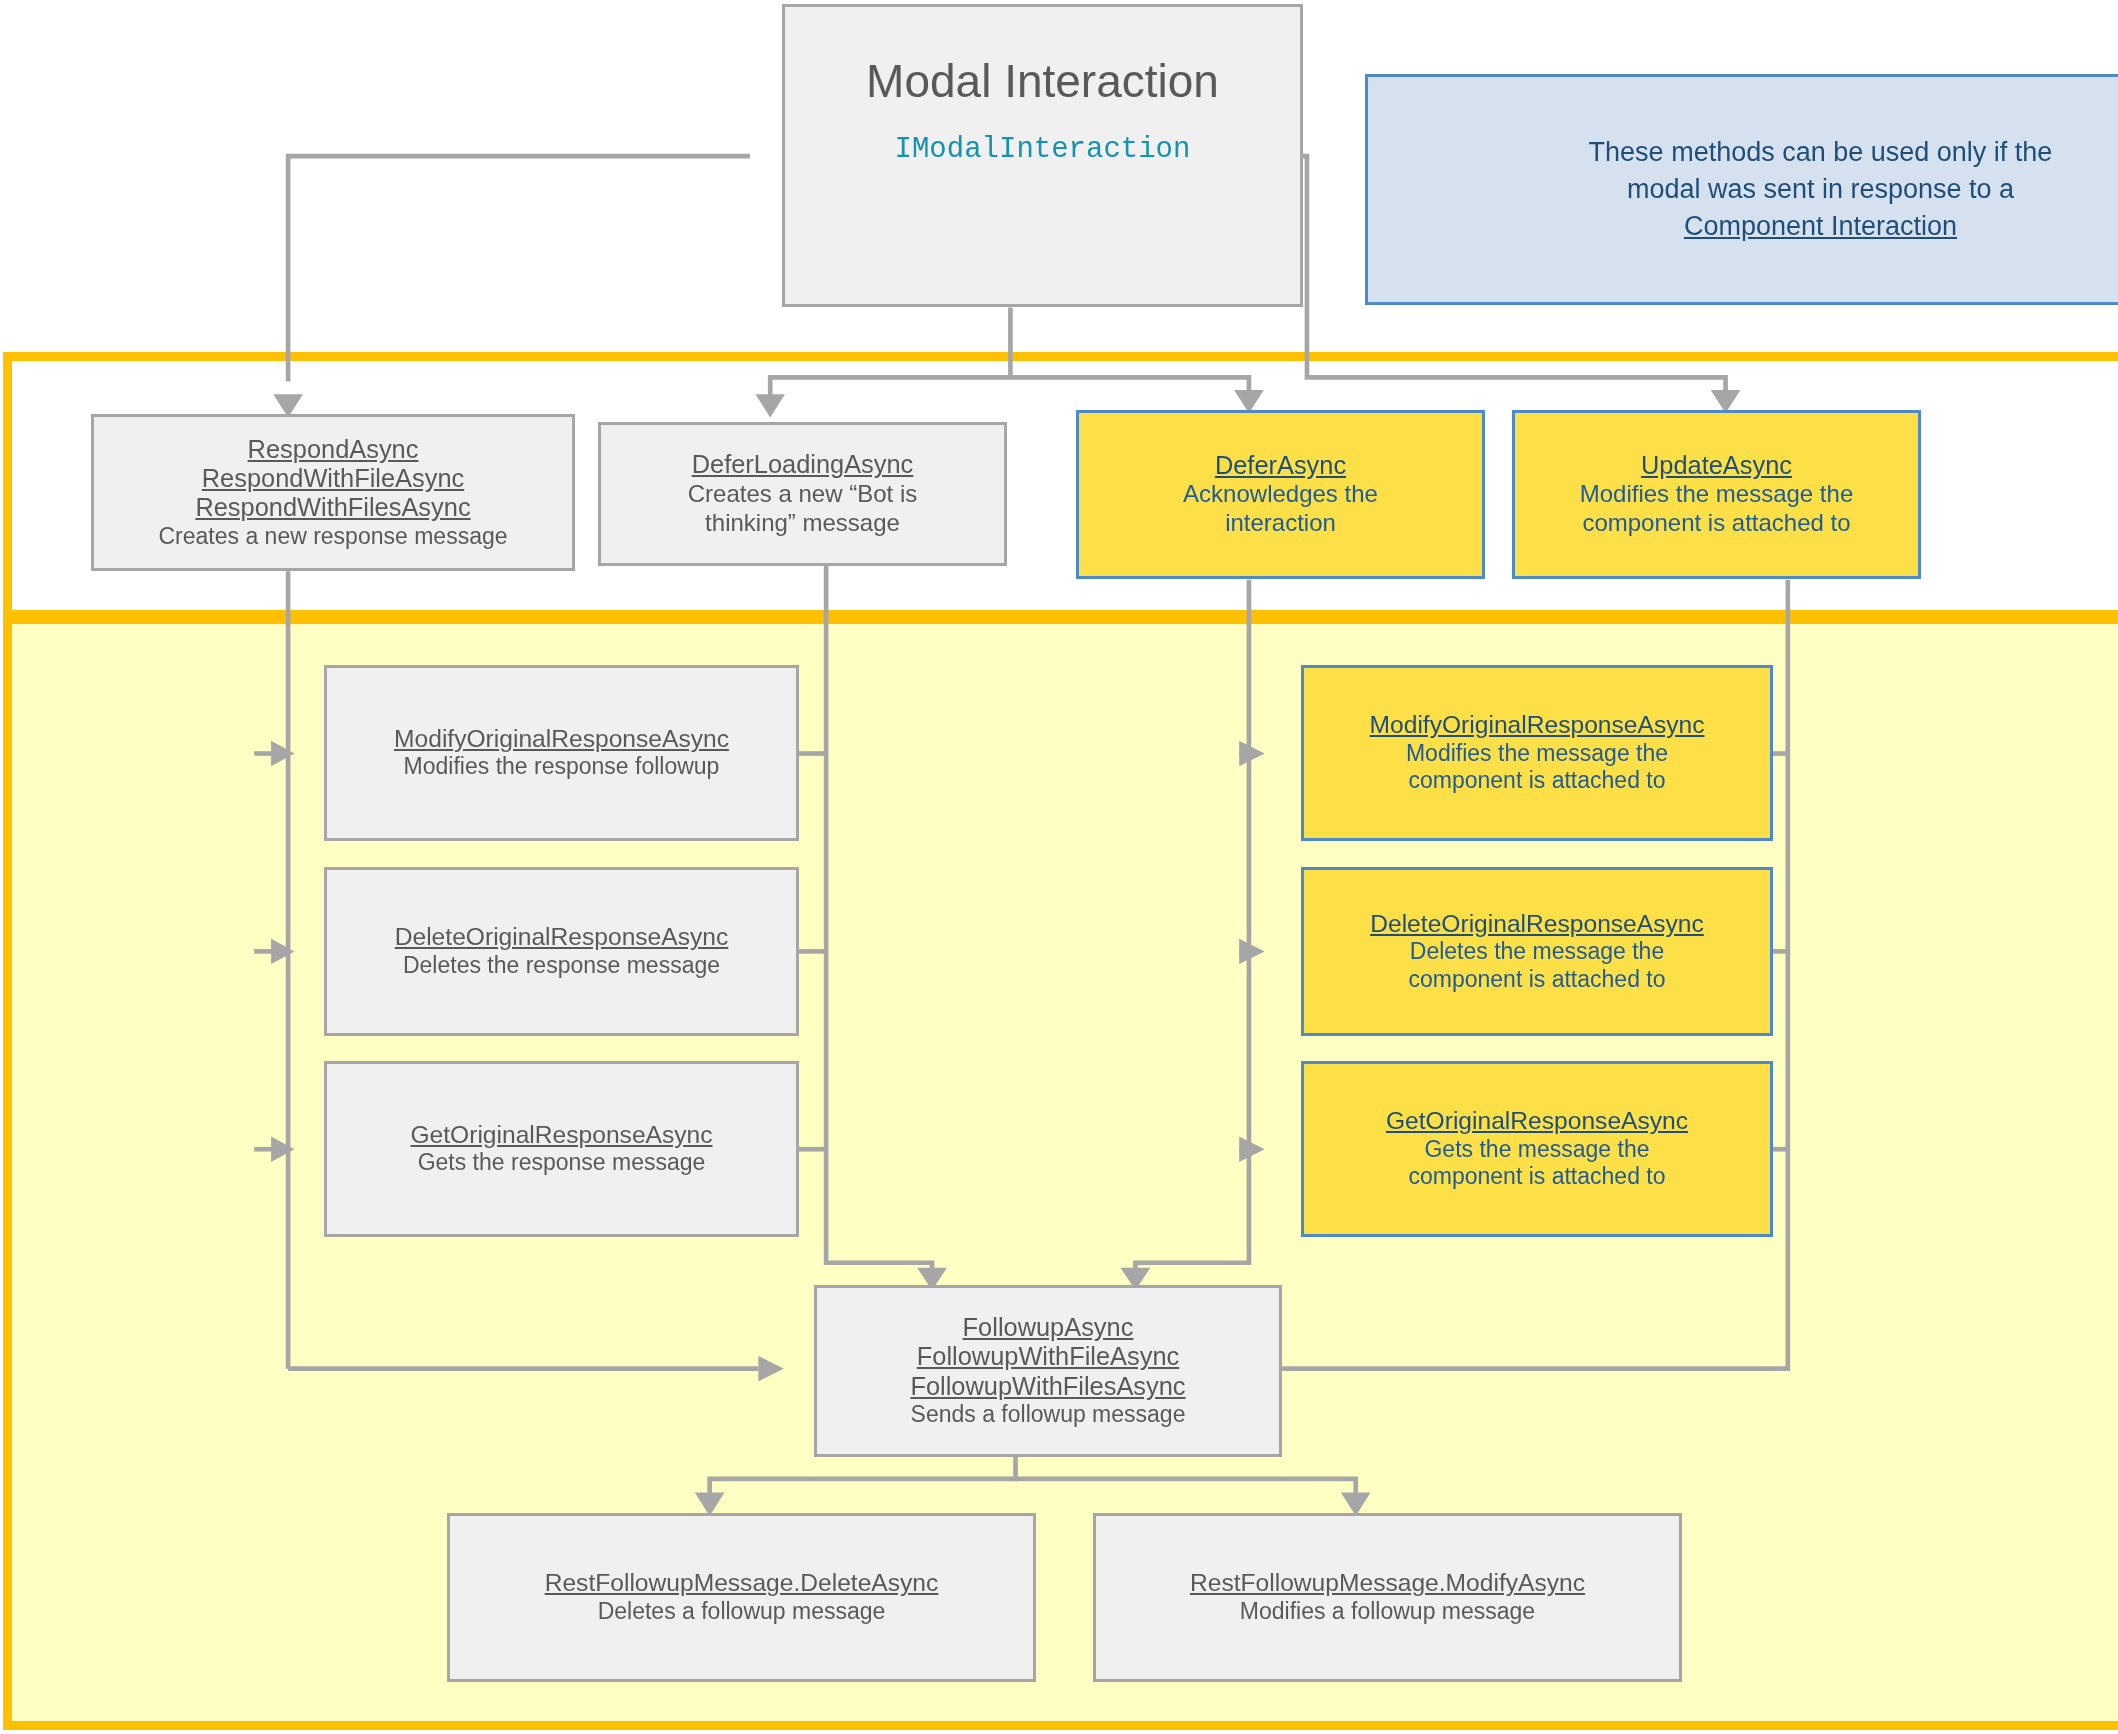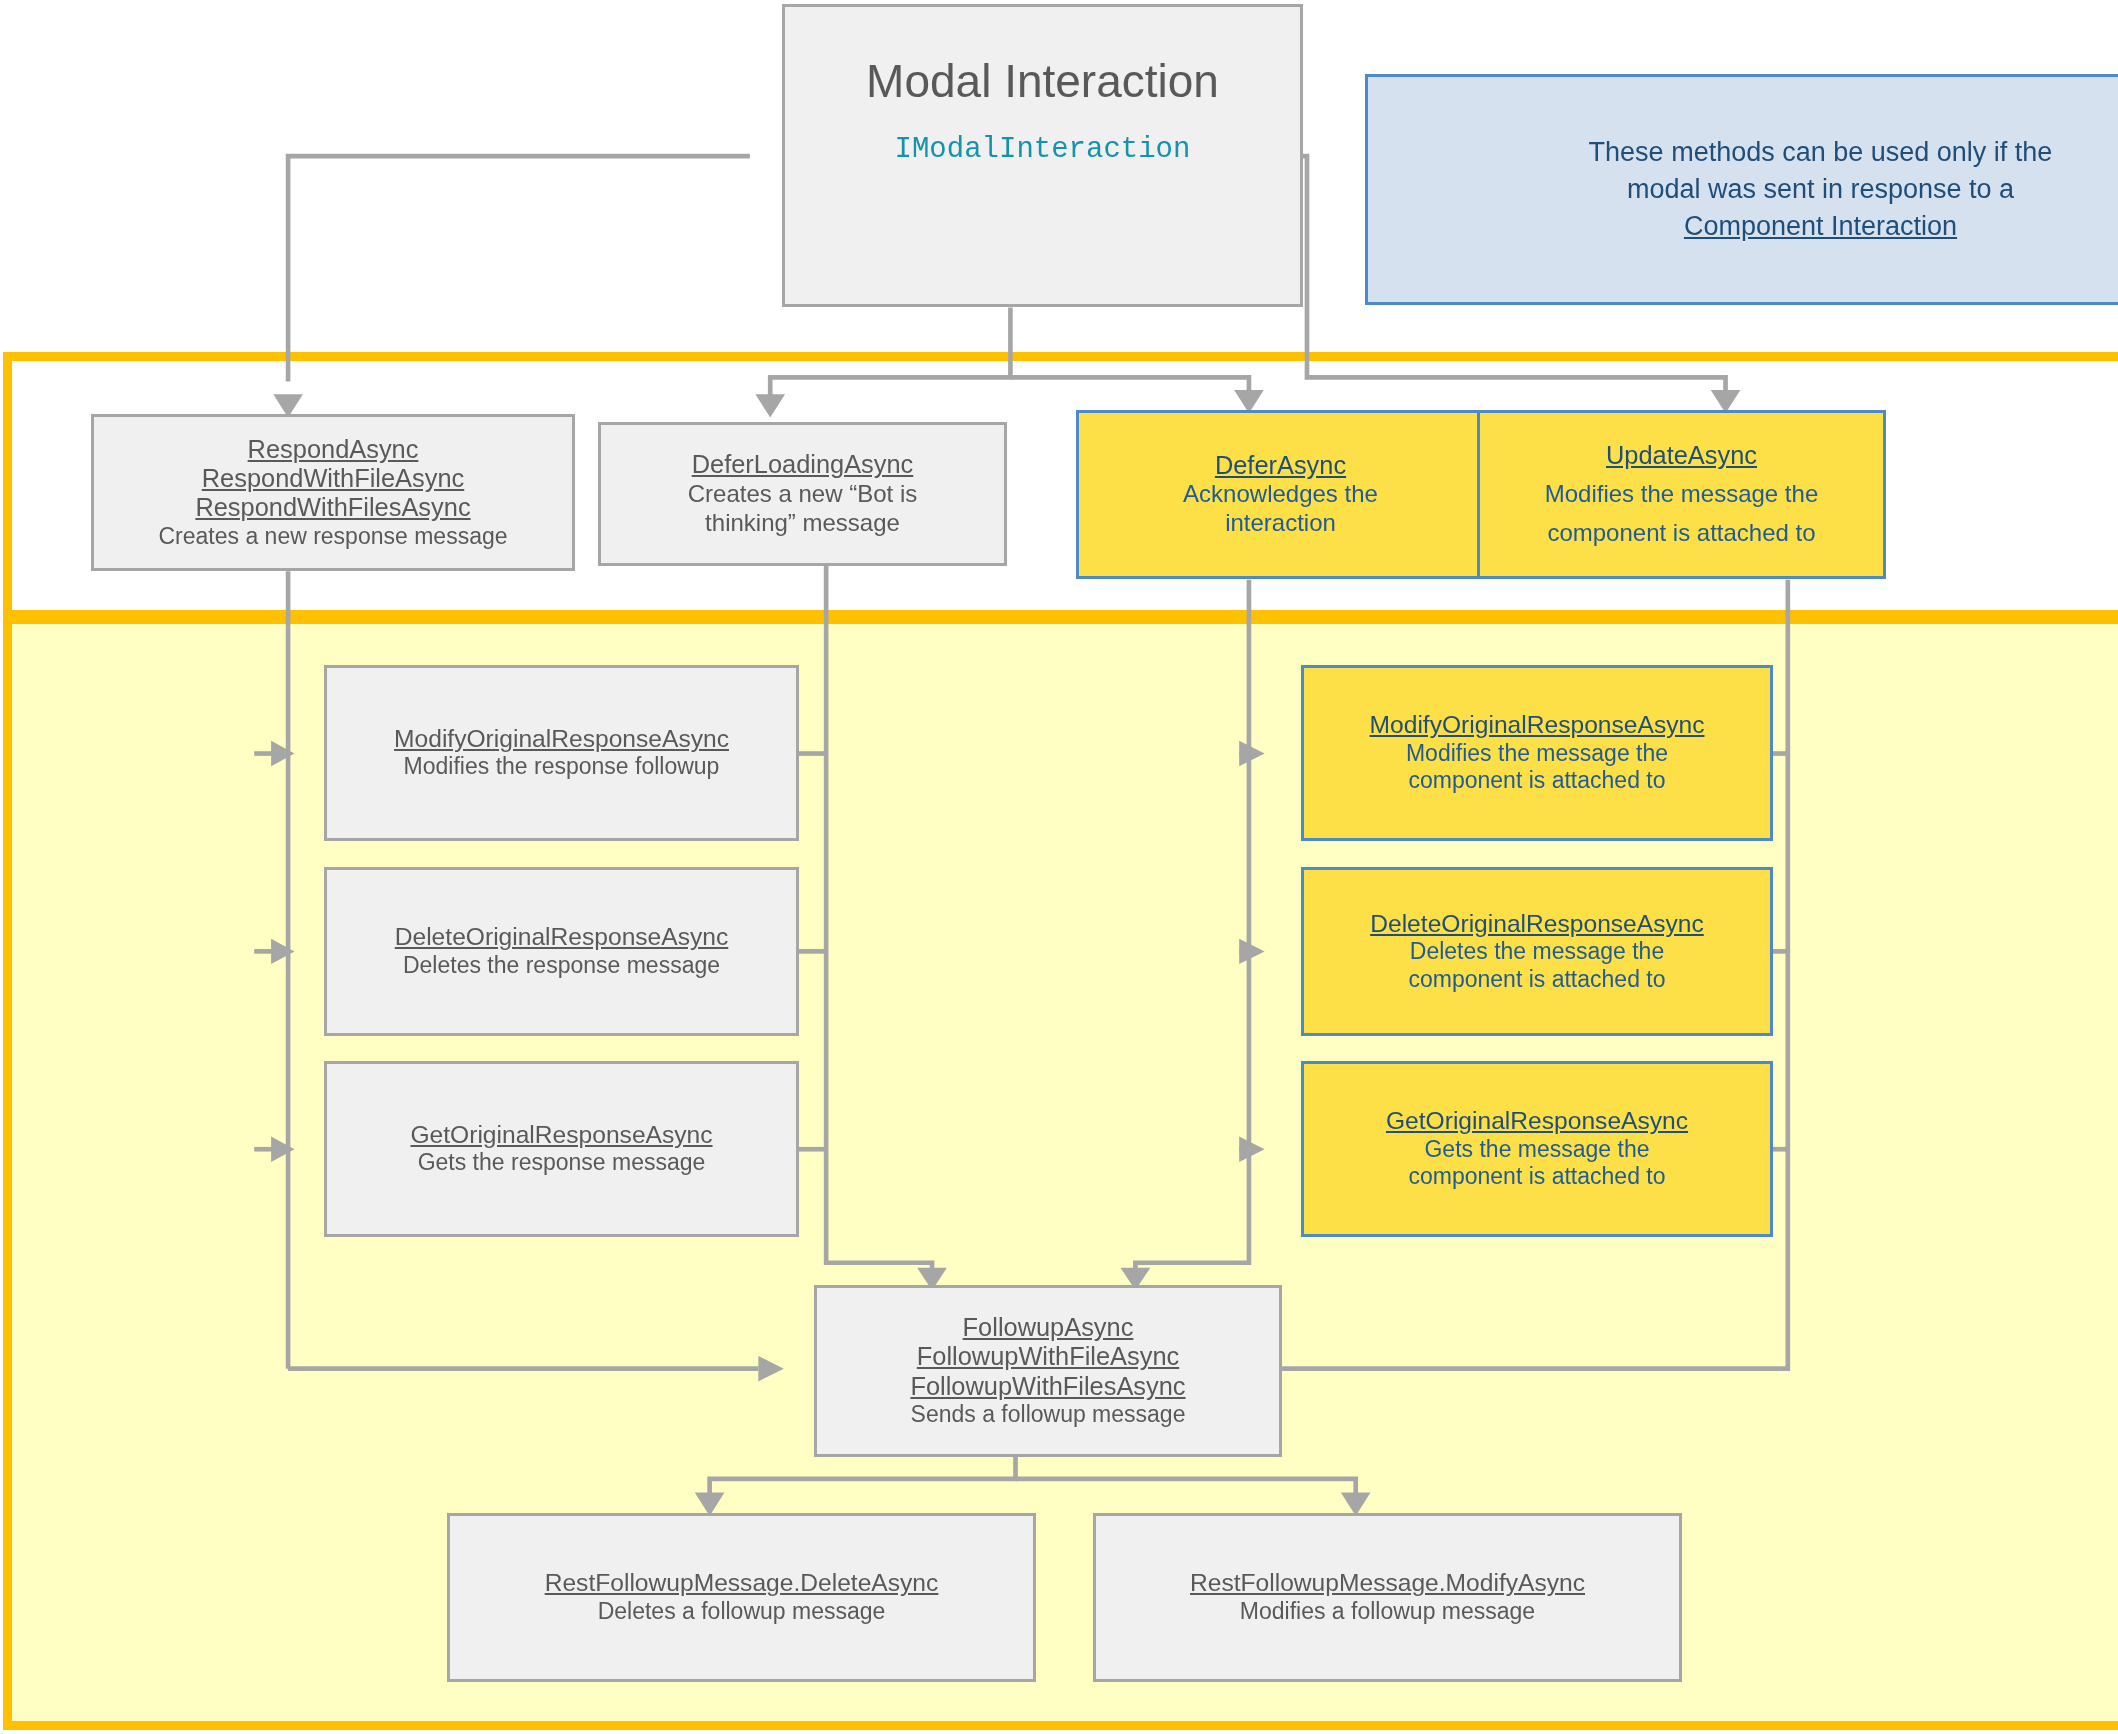--- a/index.html
+++ b/index.html
@@ -54,21 +54,21 @@
   #node-respond .desc{font-size:23px;}
 
   #node-deferloading{left:566px;top:422px;width:409px;height:144px;}
   #node-deferloading .title{font-size:25.4px;}
   #node-deferloading .desc{font-size:24px;}
 
   #node-defer{left:1044px;top:410px;width:409px;height:169px;}
   #node-defer .title{font-size:25.4px;}
   #node-defer .desc{font-size:24px;}
 
-  #node-update{left:1445px;top:410px;width:409px;height:169px;gap:10px;}
+  #node-update{left:1480px;top:410px;width:409px;height:169px;}
   #node-update .title{font-size:25.4px;}
   #node-update .desc{font-size:24px;}
 
   
   #node-grey-modify{left:292px;top:665px;width:475px;height:176px;}
   #node-grey-delete{left:292px;top:867px;width:475px;height:169px;}
   #node-grey-get{left:292px;top:1061px;width:475px;height:176px;}
   #node-grey-modify .title,#node-grey-delete .title,#node-grey-get .title{font-size:24.6px;}
   #node-grey-modify .desc,#node-grey-delete .desc,#node-grey-get .desc{font-size:23px;}
 

